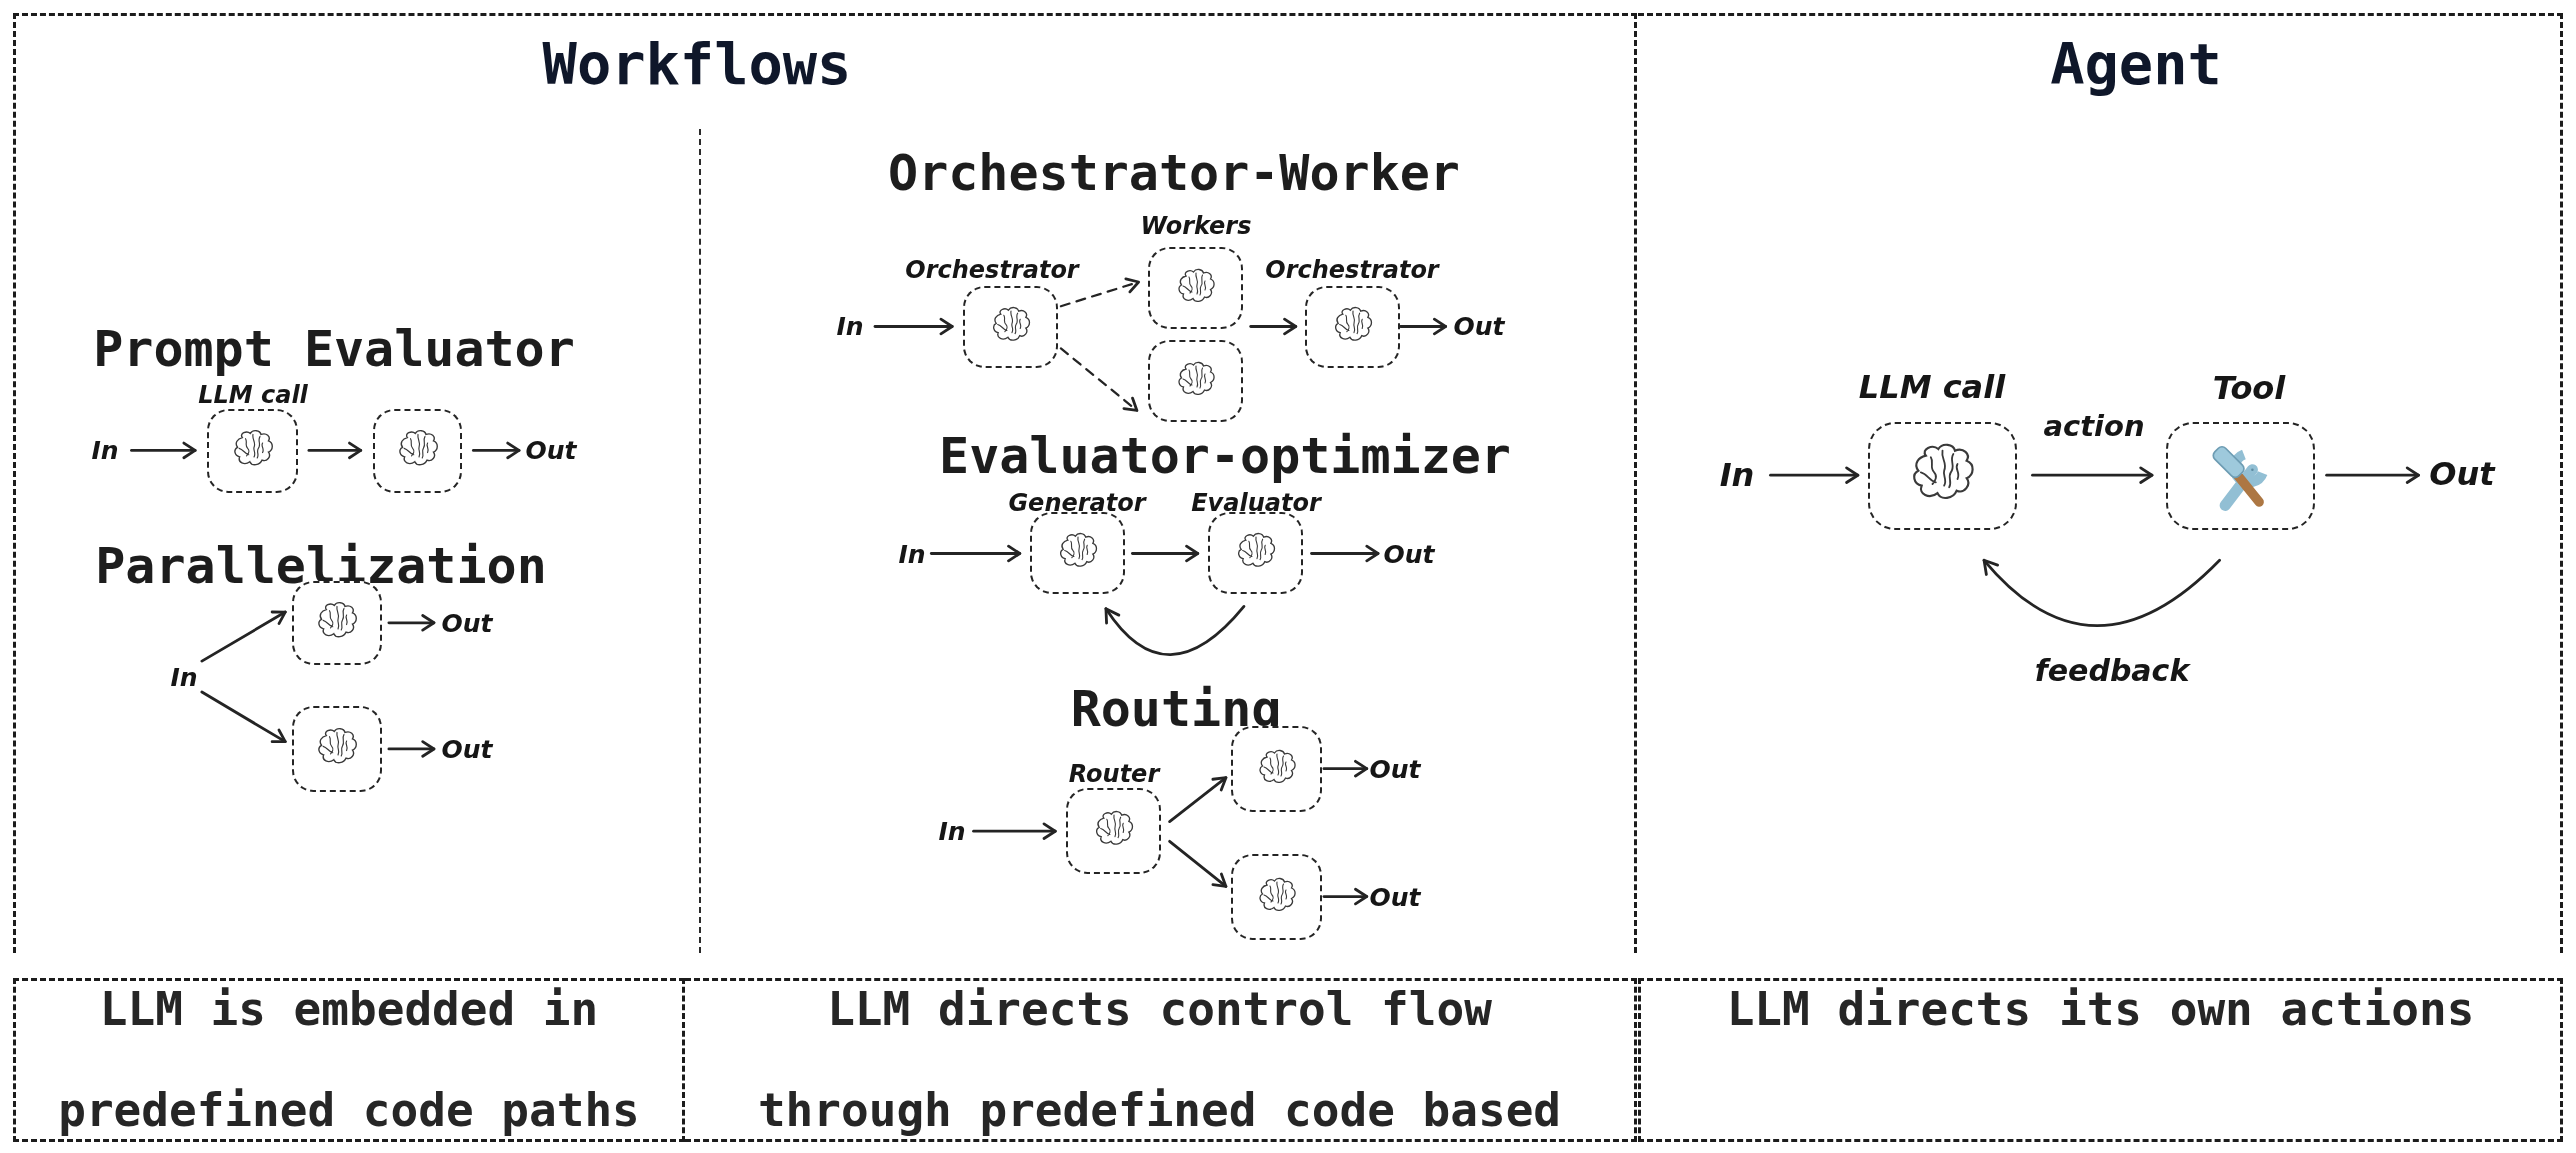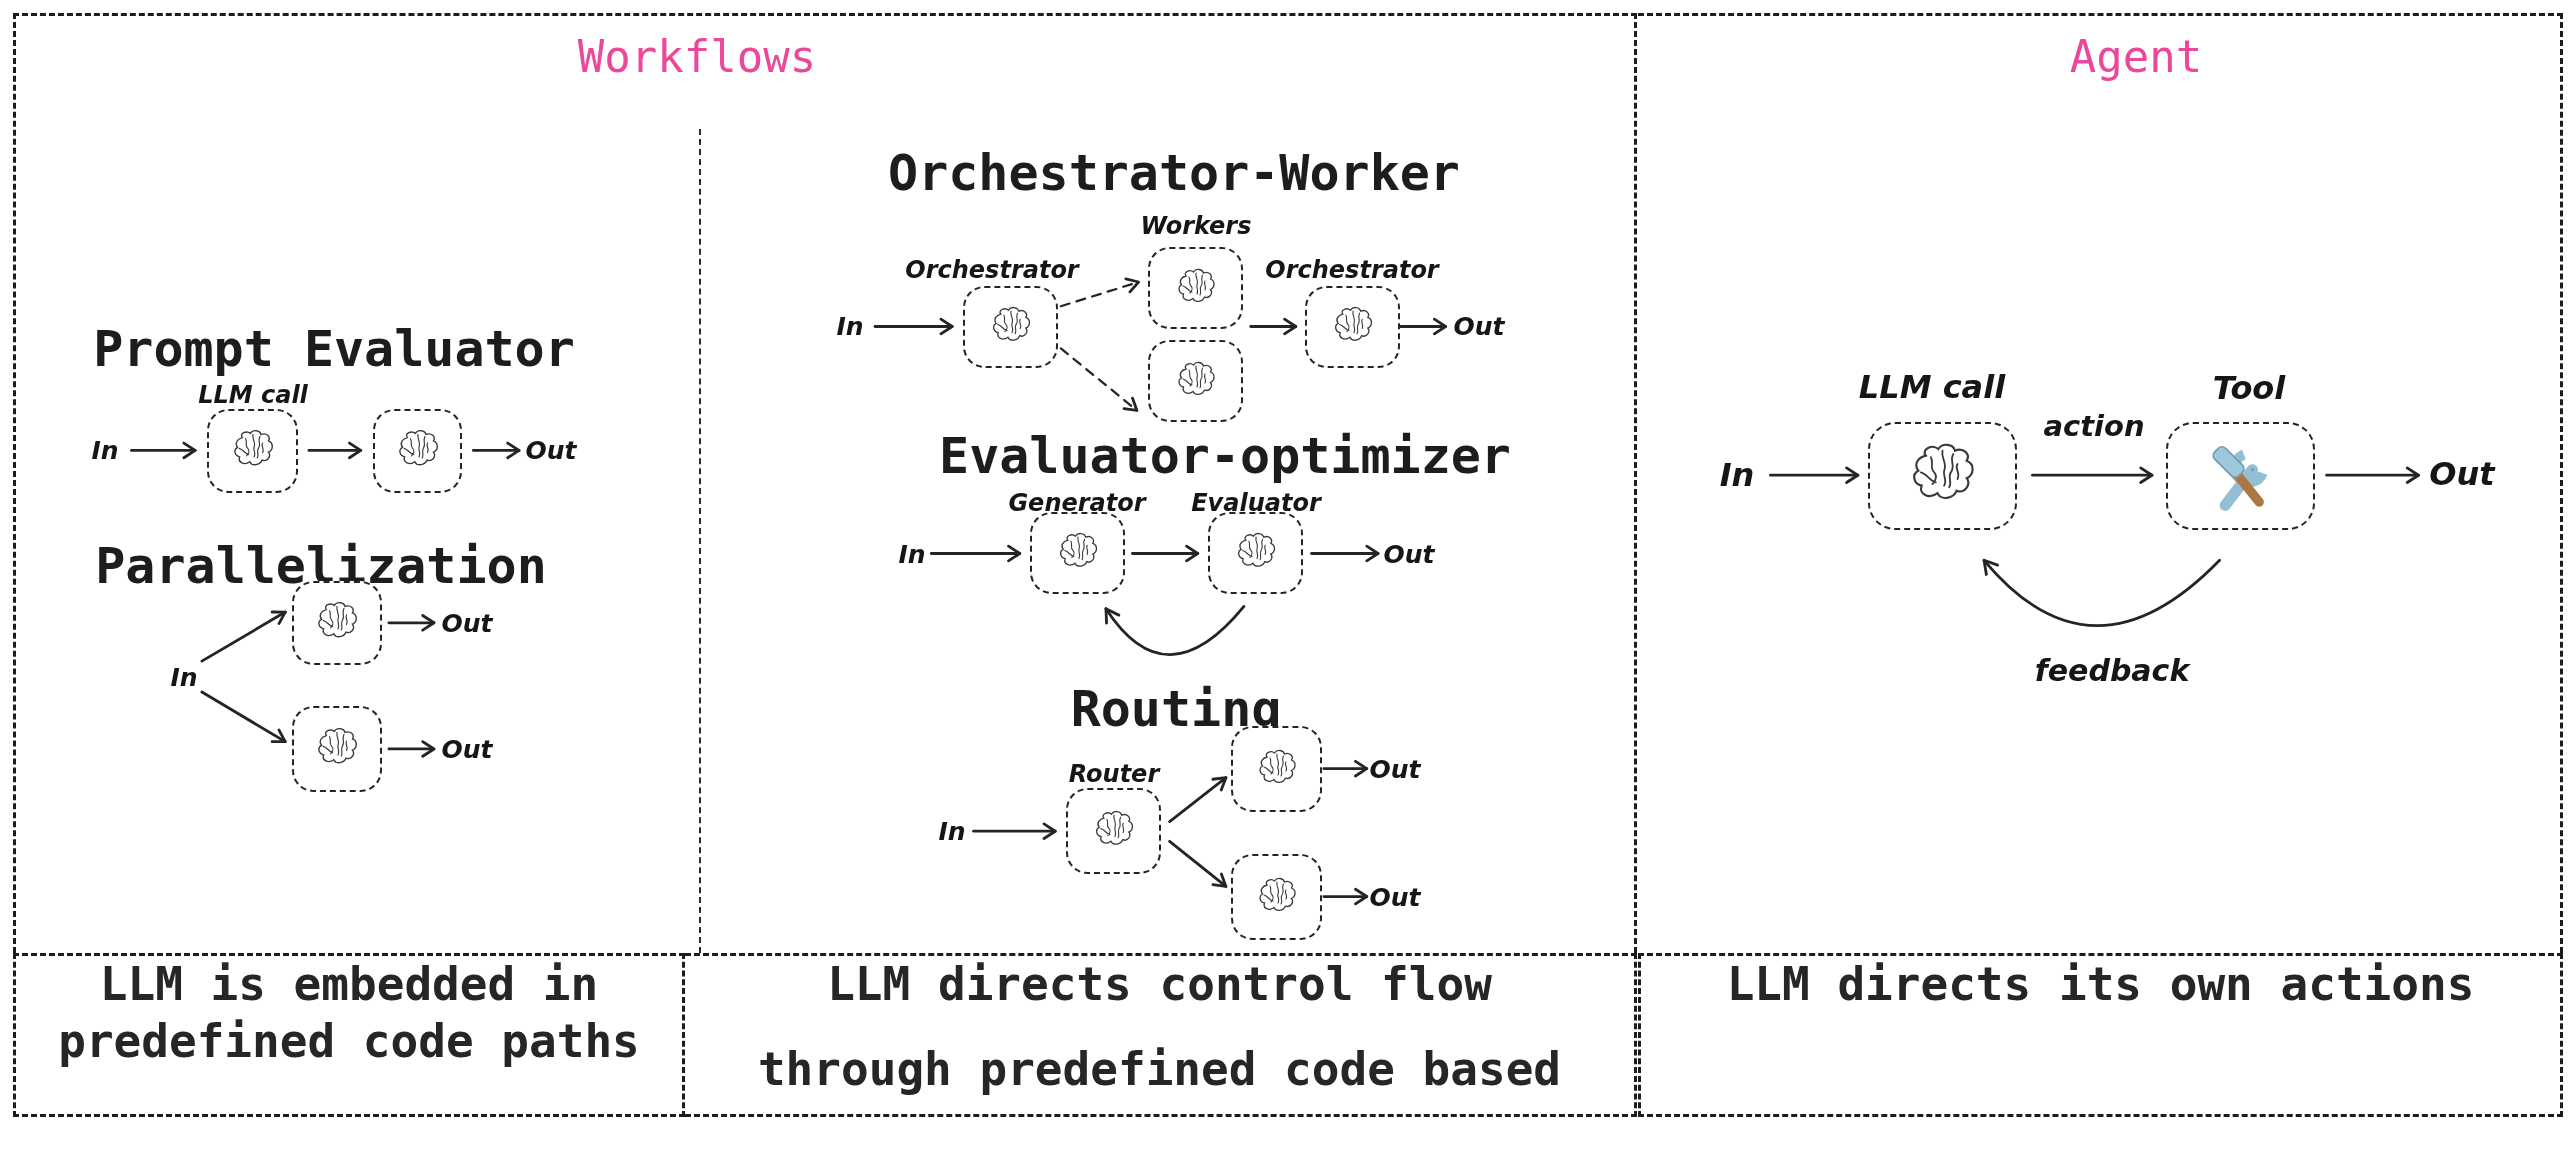--- a/index.html
+++ b/index.html
@@ -1,24 +1,24 @@
 <!DOCTYPE html>
 <html style="font-size:9px"><head>
 <meta charset="utf-8">
 <style>
   html,body{margin:0;padding:0;background:#ffffff;}
   body{width:2576px;height:1153px;position:relative;overflow:hidden;
        font-family:"DejaVu Sans Mono","Liberation Mono",monospace;color:#1e1e1e;}
   .bigbox{position:absolute;top:13px;height:940px;border:3.4px dashed #1c1c1c;border-bottom:none;box-sizing:border-box;background:#fff;}
   #wf-box{left:13px;width:1624px;}
   #ag-box{left:1638px;width:925px;border-left:none;}
-  .capcell{position:absolute;top:953px;height:164px;border:3.4px dashed #1c1c1c;box-sizing:border-box;
-           display:flex;flex-direction:column;align-items:center;justify-content:flex-start;background:#fff;}
+  .capcell{position:absolute;top:978px;height:164px;border:3.4px dashed #1c1c1c;box-sizing:border-box;
+           display:flex;flex-direction:column;align-items:center;justify-content:space-between;background:#fff;}
   .capline{font-size:46px;font-weight:bold;line-height:1.24;color:#262626;white-space:pre;}
-  .t-main{position:absolute;transform:translateX(-50%);font-size:44px;font-weight:normal;white-space:nowrap;color:#ec4899;}
+  .t-main{position:absolute;transform:translateX(-50%);font-size:57px;font-weight:bold;white-space:nowrap;color:#0f172a;}
   .t-sec{position:absolute;transform:translateX(-50%);font-size:50px;font-weight:bold;white-space:nowrap;color:#1d1d1d;}
   .hand{position:absolute;transform:translate(-50%,-50%);font-family:"DejaVu Sans","Liberation Sans",sans-serif;
         font-style:italic;font-weight:bold;color:#161616;white-space:nowrap;}
   .h44{font-size:25px;} .h42{font-size:24px;} .h56{font-size:32px;} .h52{font-size:29px;} .h54{font-size:30px;}
   .node{position:absolute;border:2.8px dashed #242424;border-radius:21.4px;box-sizing:border-box;
         display:flex;align-items:center;justify-content:center;background:#fff;}
   .divider{position:absolute;border-left:2.8px dashed #2a2a2a;width:0;}
   svg.arrows{position:absolute;left:0;top:0;pointer-events:none;}
   svg.arrows line, svg.arrows polyline, svg.arrows path{stroke:#242424;stroke-width:5;fill:none;stroke-linecap:round;stroke-linejoin:round;}
   svg.arrows .dash{stroke-dasharray:16 13;stroke-width:4;}

